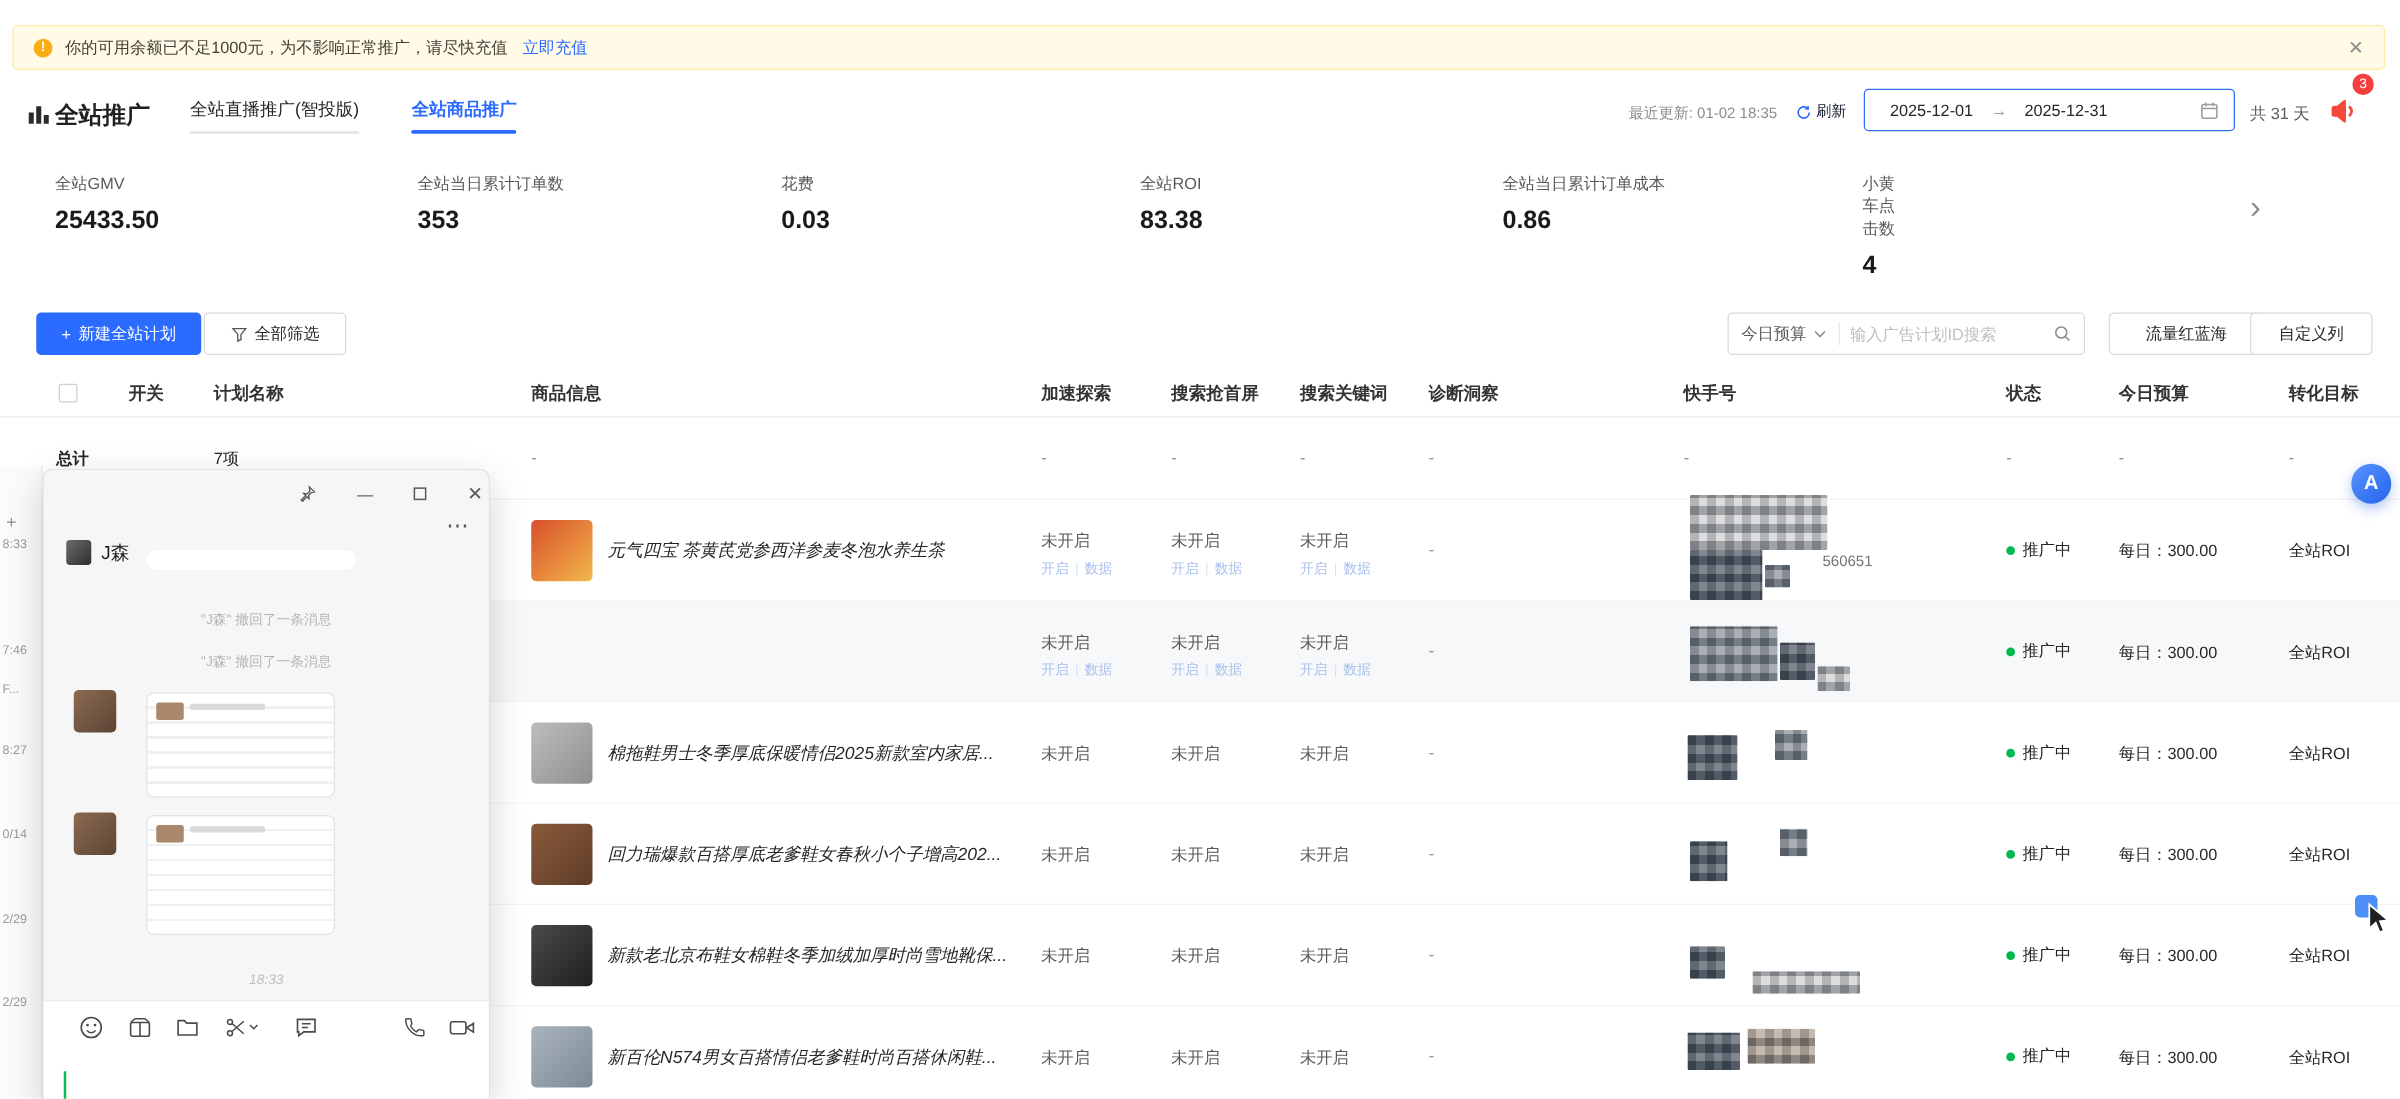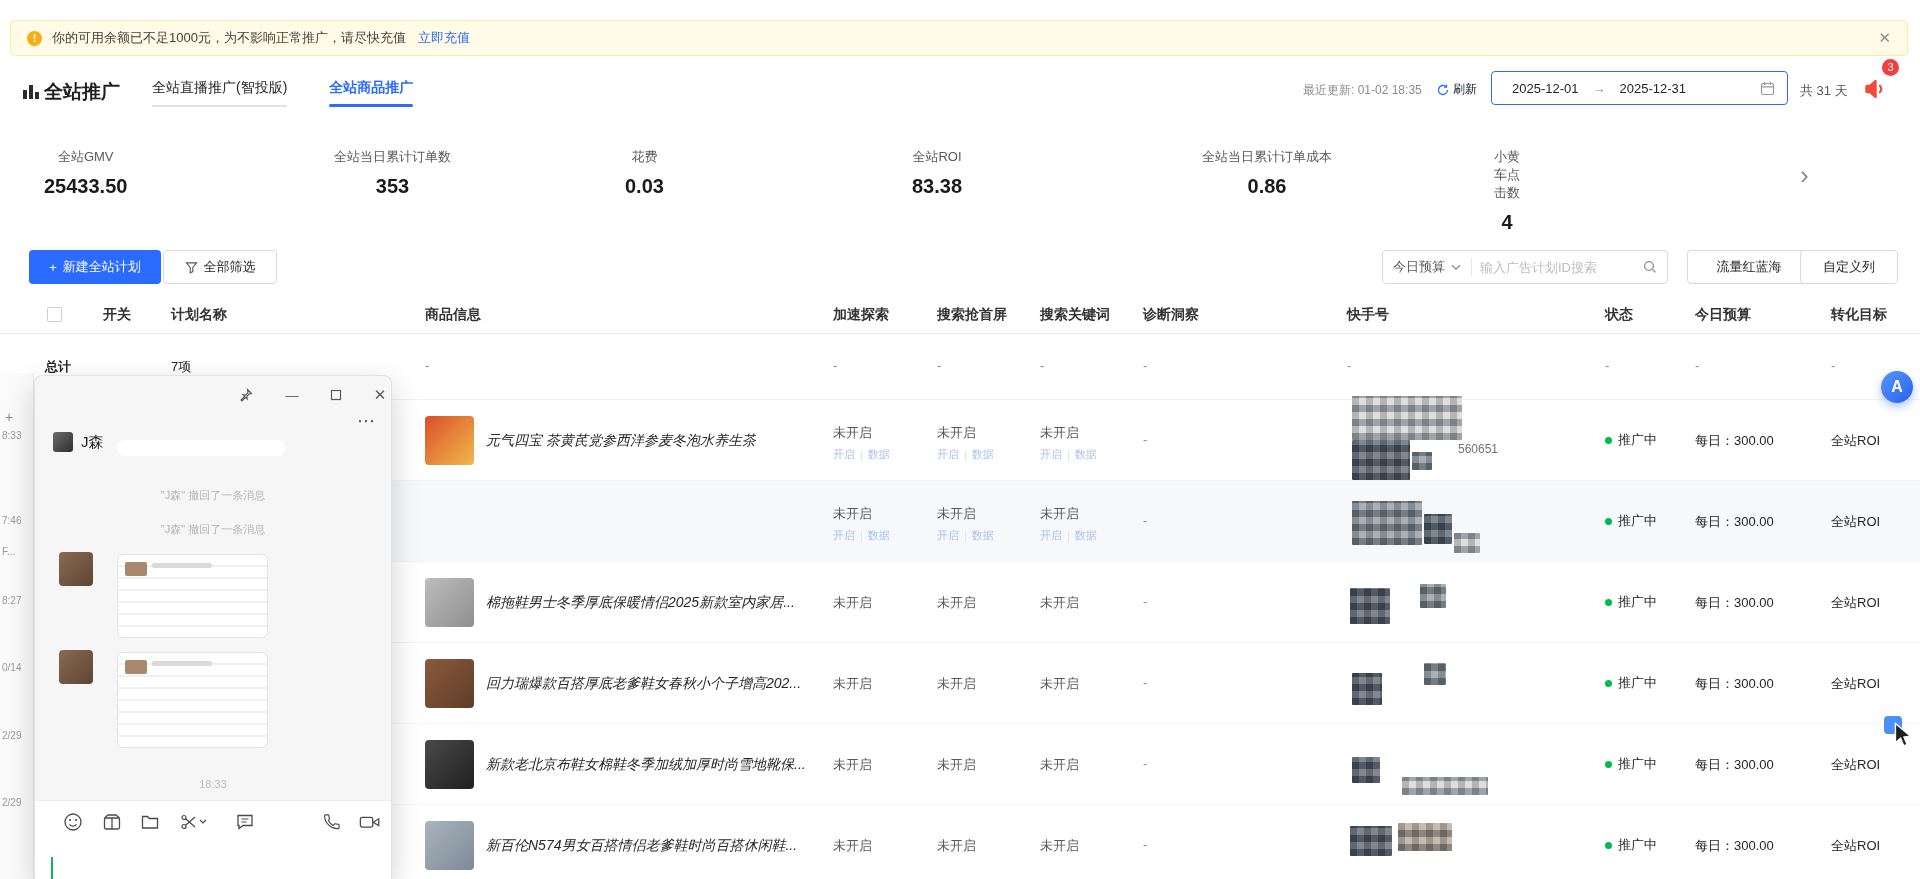--- a/index.html
+++ b/index.html
@@ -25,21 +25,21 @@
 #refresh{position:absolute;left:1437px;top:81px;font-size:12px;color:#0f172a;display:flex;align-items:center;gap:4px;cursor:pointer;}
 #datebox{position:absolute;left:1491px;top:71px;width:297px;height:34px;border:1px solid #2b6bff;border-radius:4px;background:#fff;display:flex;align-items:center;padding:0 12px;font-size:13px;color:#262626;}
 #datebox .d{padding:0 8px;}
 #datebox .arr{color:#8c8c8c;padding:0 6px;}
 #datebox .cal{margin-left:auto;}
 #days-total{position:absolute;left:1800px;top:82px;font-size:13px;color:#595959;white-space:nowrap;}
 #notice-icon{position:absolute;left:1862px;top:76px;cursor:pointer;}
 #notice-badge{position:absolute;left:1882px;top:59px;min-width:17px;height:17px;border-radius:9px;background:#f53f3f;color:#fff;font-size:11px;line-height:17px;text-align:center;padding:0 3px;z-index:6;}
 
 
-#stats{position:absolute;left:0;top:148px;width:1524px;height:80px;text-align:center;}
+#stats{position:absolute;left:0;top:138px;width:1524px;height:80px;}
 .stat{position:absolute;top:0;}
 .stat .lbl{font-size:13px;color:#595959;}
 .stat .val{font-size:20px;font-weight:600;color:#1a1a1a;margin-top:9px;}
 #stats-next{position:absolute;left:1800px;top:12px;font-size:26px;color:#8c8c8c;cursor:pointer;line-height:30px;}
 
 
 .btn{height:34px;border-radius:4px;display:flex;align-items:center;justify-content:center;gap:6px;font-size:13px;cursor:pointer;position:absolute;top:250px;}
 .btn-primary{left:29px;width:132px;background:#2b6bff;color:#fff;}
 .btn-outline{background:#fff;border:1px solid #d9d9d9;color:#262626;}
 #filter-btn{left:163px;width:114px;}
@@ -86,21 +86,21 @@
 #chat-title{position:absolute;left:18px;top:32px;display:flex;align-items:center;gap:8px;margin-top:24px;}
 #chat-title .cavatar{width:20px;height:20px;border-radius:3px;background:linear-gradient(135deg,#6b6b6b,#2f2f2f);}
 #chat-title .cname{font-size:15px;color:#1f1f1f;}
 #chat-more{position:absolute;left:322px;top:34px;font-size:18px;color:#595959;letter-spacing:1px;cursor:pointer;}
 #chat-pill{position:absolute;left:82px;top:64px;width:168px;height:16px;background:#fff;border-radius:9px;opacity:.95;}
 .recall{position:absolute;left:0;width:100%;text-align:center;font-size:11px;color:#b5b5b5;}
 .mavatar{position:absolute;left:24px;width:34px;height:34px;border-radius:4px;background:linear-gradient(135deg,#8a6a52,#5d4534);cursor:pointer;}
 .shot{position:absolute;left:82px;width:151px;background:#fff;border:1px solid #e3e3e3;border-radius:6px;cursor:pointer;background-image:repeating-linear-gradient(0deg,transparent 0 10px,#f0f0f0 10px 12px);}
 .shot .chip{position:absolute;left:7px;top:7px;width:22px;height:14px;background:#a9886b;border-radius:2px;}
 .shot .chip2{position:absolute;left:34px;top:8px;width:60px;height:5px;background:#dadada;border-radius:2px;}
-#chat-time{position:absolute;left:0;width:100%;text-align:center;top:402px;font-size:11px;color:#bdbdbd;}
+#chat-time{position:absolute;left:0;width:100%;text-align:center;top:402px;font-size:11px;color:#bdbdbd;font-style:italic;}
 #chat-bottom{position:absolute;left:0;right:0;top:424px;bottom:0;background:#fff;border-top:1px solid #ececec;}
 .ticon{position:absolute;top:10px;width:22px;height:22px;display:flex;align-items:center;justify-content:center;cursor:pointer;}
 #caret{position:absolute;left:16px;top:56px;width:2px;height:26px;background:#09bb57;}
 
 
 #assistant{position:absolute;left:1881px;top:371px;width:32px;height:32px;border-radius:50%;background:linear-gradient(135deg,#5a95ff,#2563eb);color:#fff;font-size:16px;font-weight:700;display:flex;align-items:center;justify-content:center;box-shadow:0 4px 10px rgba(30,90,220,.35);z-index:60;cursor:pointer;}
 #cursor-art{position:absolute;left:1884px;top:714px;z-index:60;}
 #cursor-art .chip{position:absolute;left:0;top:2px;width:18px;height:18px;background:#3b82f6;border-radius:4px;opacity:.9;}
 #cursor-art svg{position:absolute;left:10px;top:8px;}
 </style>

